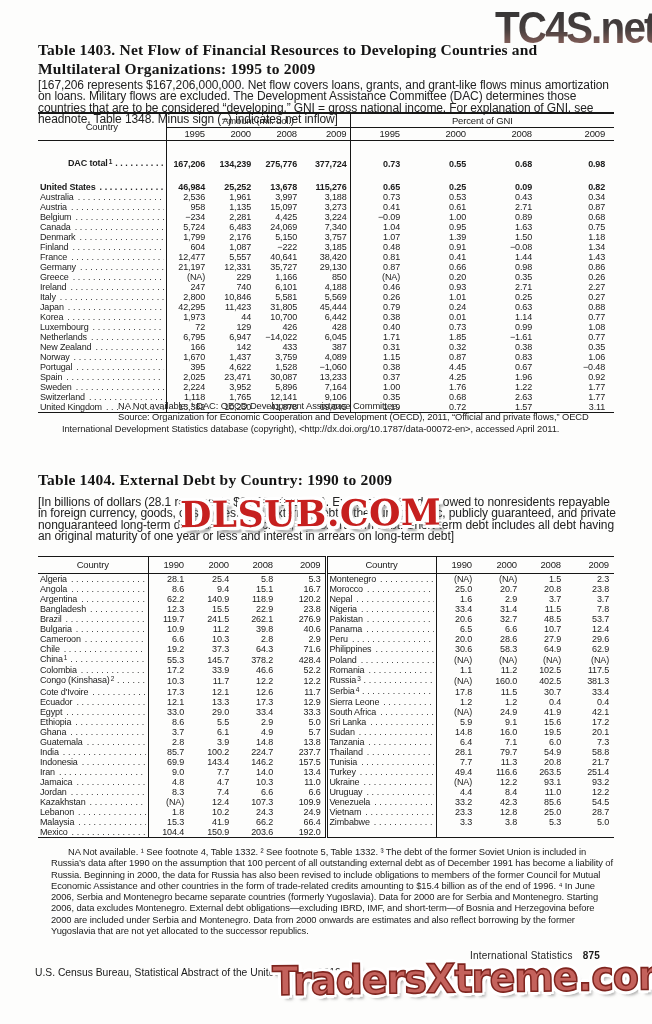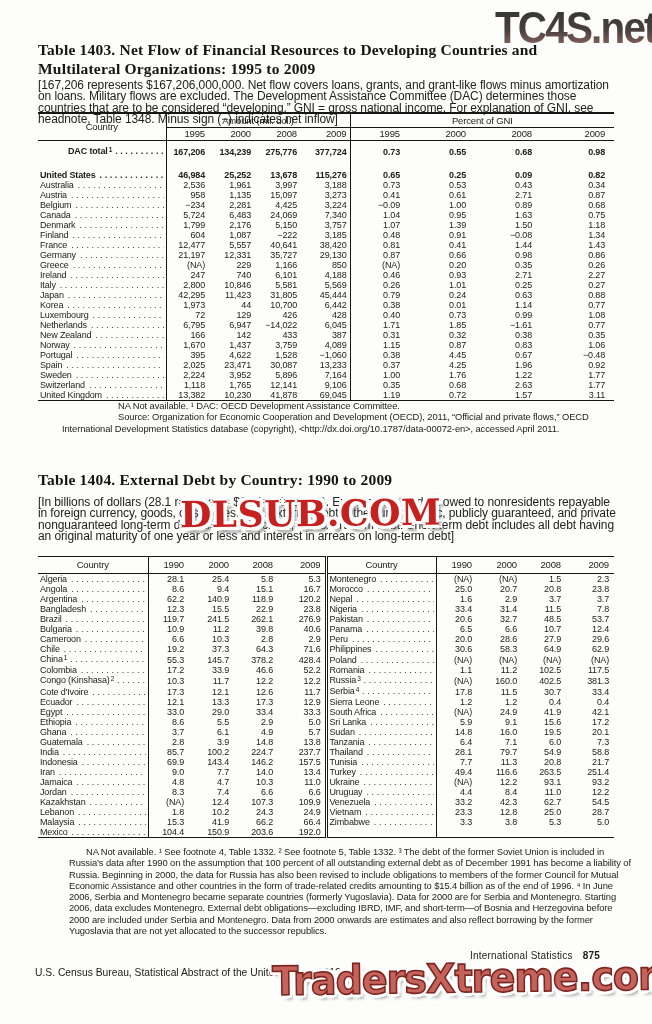--- a/index.html
+++ b/index.html
@@ -28,21 +28,21 @@
         margin-left:3px;margin-right:2px;color:#2a2a2a;}
   tr.b td{font-weight:bold;}
 
   
   #t1403{position:absolute;left:38px;top:112px;}
   #t1403 thead tr.top th{border-top:2px solid #161616;height:13px;font-size:9.5px;}
   #t1403 th.group{border-bottom:1px solid #161616;}
   #t1403 tr.years th{height:12px;border-bottom:1.5px solid #161616;font-size:9.5px;}
   #t1403 th.country-h{border-bottom:1.5px solid #161616;font-size:9.5px;}
   #t1403 tbody tr{height:10px;}
-  #t1403 tr.total td{padding-top:5px;padding-bottom:3px;}
+  #t1403 tr.total td{padding-top:17px;padding-bottom:3px;}
   #t1403 tr.total .lbl{padding-left:30px;}
   #t1403 tr.spacer td{height:6px;}
   #t1403 tr.last td{border-bottom:1.5px solid #161616;}
   .vl{border-left:1px solid #161616;}
   #t1403 .a0,#t1403 .a1,#t1403 .a2,#t1403 .ya0,#t1403 .ya1,#t1403 .ya2{padding-right:7px;}
   #t1403 .a3,#t1403 .ya3{padding-right:3px;}
   #t1403 .p0,#t1403 .p1,#t1403 .p2,#t1403 .yp0,#t1403 .yp1,#t1403 .yp2{padding-right:16px;}
   #t1403 .p3,#t1403 .yp3{padding-right:9px;}
 
   
@@ -1124,21 +1124,21 @@
         <td class="num n3">109.9</td>
         <td class="lblc dv">
           <div class="lbl">
             <span class="nm">Venezuela</span>
             <sup></sup>
             <span class="dots">............................................................</span>
           </div>
         </td>
         <td class="num m0 vl">33.2</td>
         <td class="num m1">42.3</td>
-        <td class="num m2">62.7</td>
+        <td class="num m2">85.6</td>
         <td class="num m3">54.5</td>
       </tr>
       <tr>
         <td class="lblc">
           <div class="lbl">
             <span class="nm">Lebanon</span>
             <sup></sup>
             <span class="dots">............................................................</span>
           </div>
         </td>
@@ -1196,21 +1196,21 @@
         <td class="num n3">192.0</td>
         <td class="dv"></td>
         <td class="m0 vl"></td>
         <td class="m1"></td>
         <td class="m2"></td>
         <td class="m3"></td>
       </tr>
     </tbody>
 </table>
 
-<div class="abs footnotes" style="left:69px;top:846px;width:565px;">
+<div class="abs footnotes" style="left:51px;top:846px;width:565px;">
   <p style="text-indent:17px;">NA Not available.  ¹ See footnote 4, Table 1332.  ² See footnote 5, Table 1332.  ³ The debt of the former Soviet Union is included in Russia’s data after 1990 on the assumption that 100 percent of all outstanding external debt as of December 1991 has become a liability of Russia. Beginning in 2000, the data for Russia has also been revised to include obligations to members of the former Council for Mutual Economic Assistance and other countries in the form of trade-related credits amounting to $15.4 billion as of the end of 1996.  ⁴ In June 2006, Serbia and Montenegro became separate countries (formerly Yugoslavia). Data for 2000 are for Serbia and Montenegro. Starting 2006, data excludes Montenegro. External debt obligations—excluding IBRD, IMF, and short-term—of Bosnia and Herzegovina before 2000 are included under Serbia and Montenegro. Data from 2000 onwards are estimates and also reflect borrowing by the former Yugoslavia that are not yet allocated to the successor republics.</p>
 </div>
 
 <div class="abs pg-head-right" style="top:950px;right:52px;">
   <span>International Statistics</span><b>875</b>
 </div>
 <div class="abs credit" style="left:35px;top:967px;">U.S. Census Bureau, Statistical Abstract of the United States: 2012</div>
 
 <div class="abs wm-bot">TradersXtreme.com</div>
 

